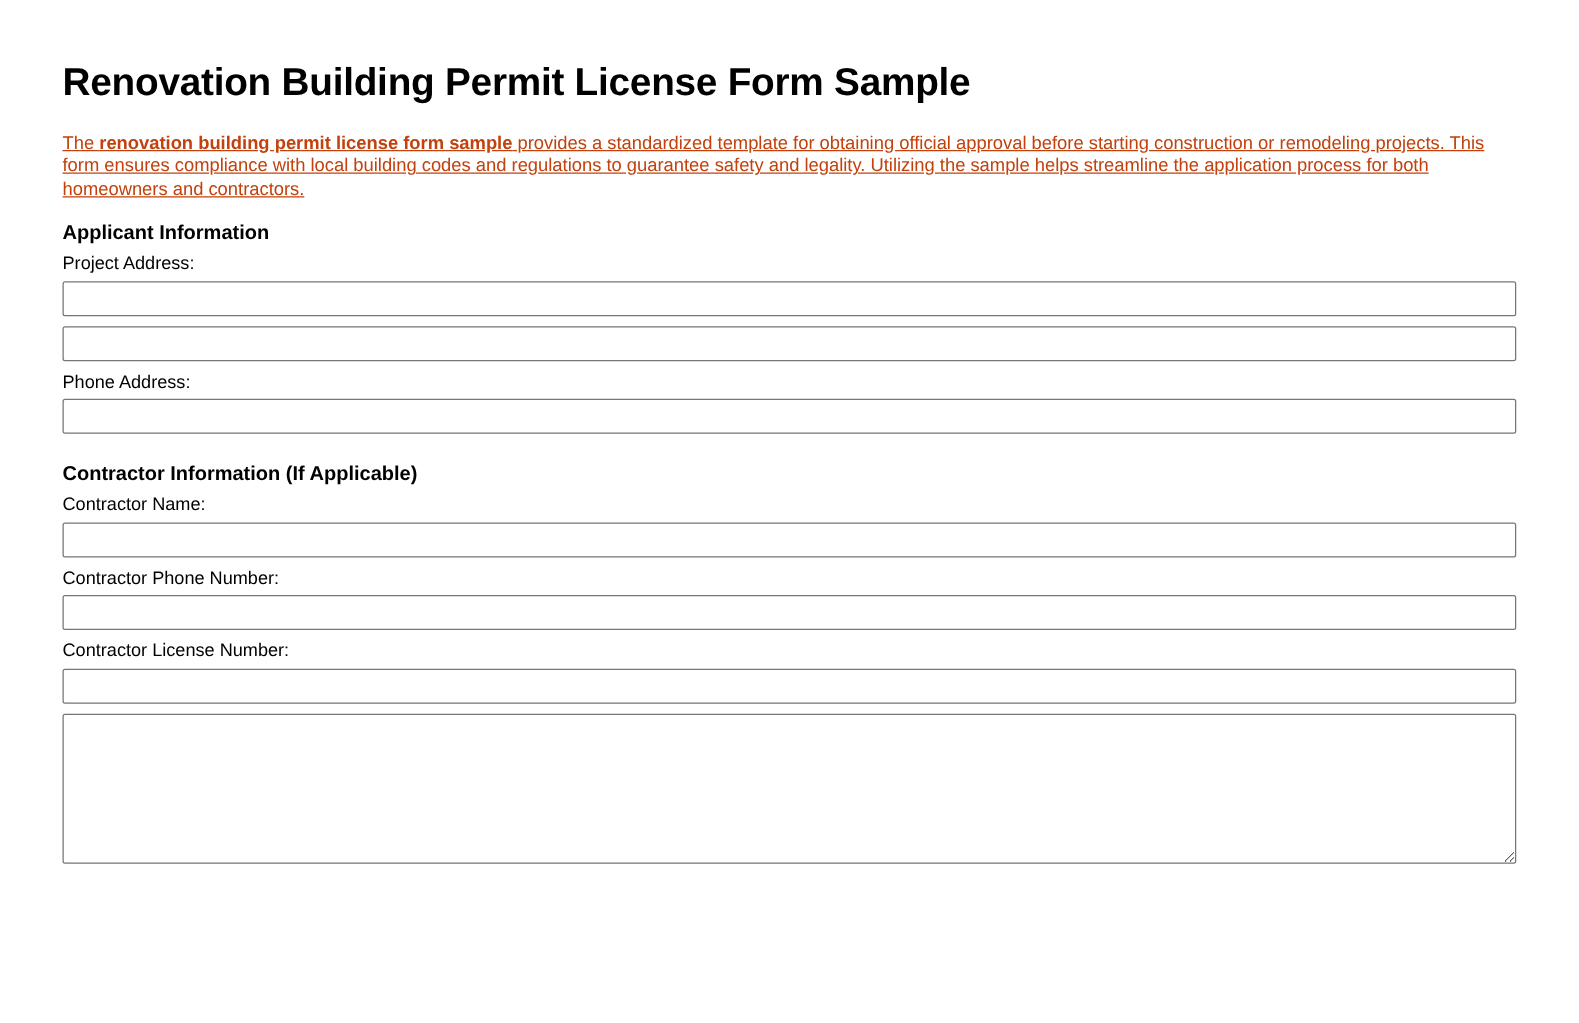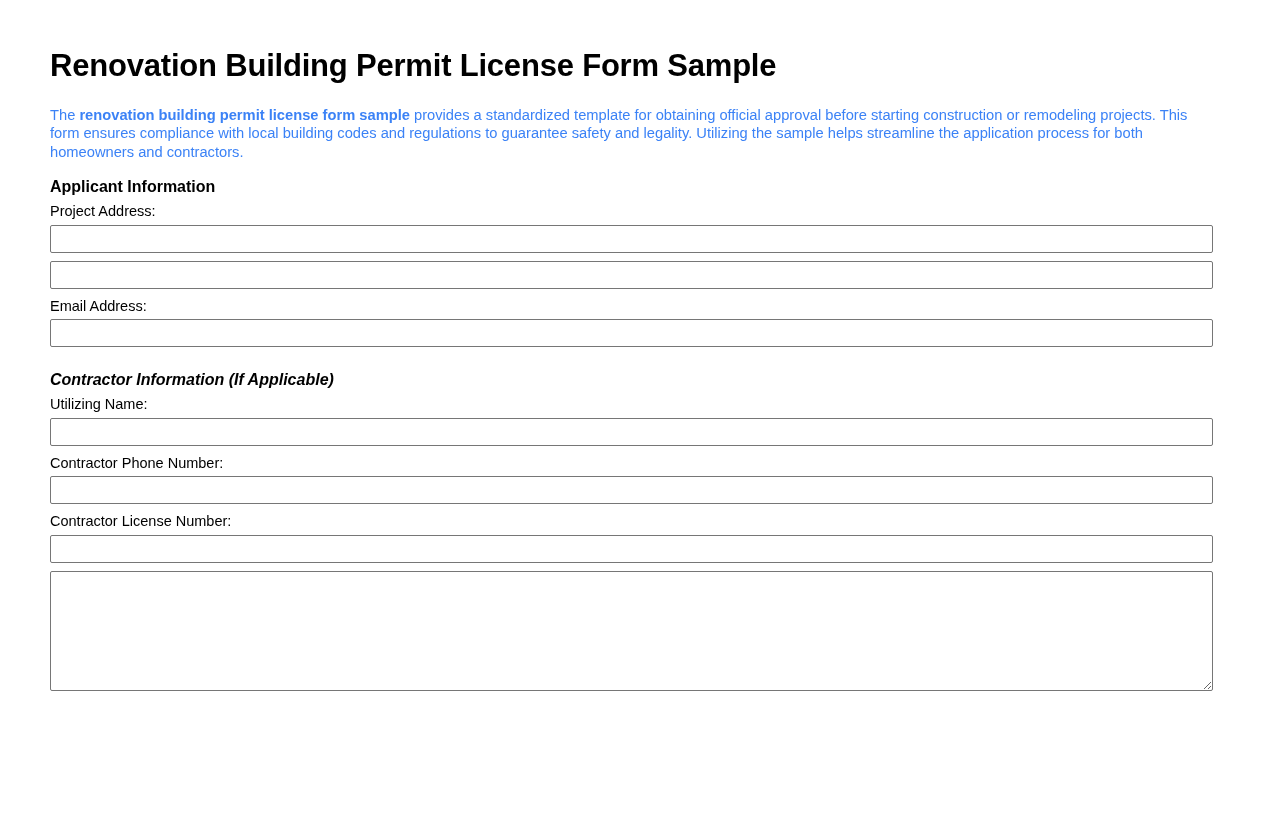--- a/index.html
+++ b/index.html
@@ -24,31 +24,31 @@
     font-weight: bold;
     margin: 8px 0 22px 0;
     letter-spacing: -0.2px;
     line-height: 1.15;
   }
   p.intro {
     font-size: 14.7px;
     line-height: 1.28;
     margin: 0 0 16px 0;
     max-width: 1142px;
-    color: #3b82f6;
+    color: #c2410c;
+    text-decoration: underline;
   }
   p.intro b { font-weight: bold; }
   h2.section-title {
     font-size: 16px;
     font-weight: bold;
     margin: 14px 0 6px 0;
   }
   .section + .section h2.section-title {
     margin-top: 24px;
-    font-style: italic;
   }
   .field {
     margin-bottom: 8px;
   }
   .field-label {
     font-size: 14.5px;
     line-height: 1.35;
     margin-bottom: 3px;
     display: block;
   }
@@ -98,30 +98,30 @@
     <div class="field">
       <label class="field-label">Project Address:</label>
       <input class="field-input" type="text" placeholder="" style="">
     </div>
 
     <div class="field">
       <input class="field-input" type="text" placeholder="" style="">
     </div>
 
     <div class="field">
-      <label class="field-label">Email Address:</label>
+      <label class="field-label">Phone Address:</label>
       <input class="field-input" type="text" placeholder="" style="">
     </div>
   </div>
 
   <div class="section">
     <h2 class="section-title">Contractor Information (If Applicable)</h2>
 
     <div class="field">
-      <label class="field-label">Utilizing Name:</label>
+      <label class="field-label">Contractor Name:</label>
       <input class="field-input" type="text" placeholder="" style="">
     </div>
 
     <div class="field">
       <label class="field-label">Contractor Phone Number:</label>
       <input class="field-input" type="text" placeholder="" style="">
     </div>
 
     <div class="field">
       <label class="field-label">Contractor License Number:</label>

